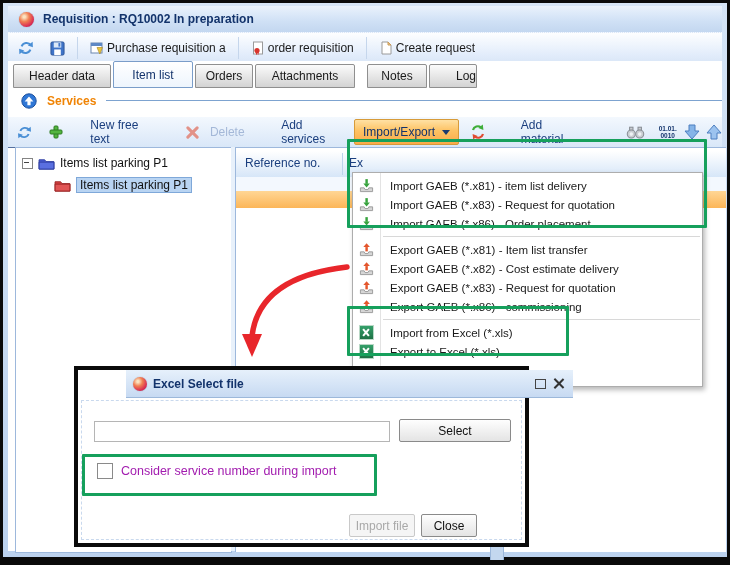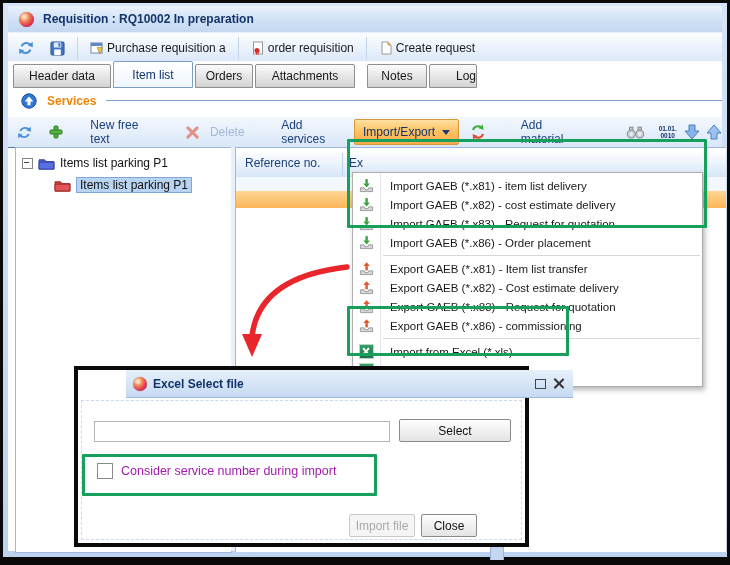--- a/index.html
+++ b/index.html
@@ -310,30 +310,20 @@
       <span class="mi-label">Import GAEB (*.x81) - item list delivery</span>
     </div>
     <div class="mi">
       <span class="mi-ic">
           <svg width="15" height="15" viewBox="0 0 16 16">
         <rect x="6.8" y="1.2" width="2.6" height="5" fill="#38a33e"></rect>
             <polygon points="4.6,5.8 11.6,5.8 8.1,10" fill="#38a33e"></polygon>
         <path d="M1.5 10.5 h4 l1 1.8 h3 l1 -1.8 h4 V14.5 H1.5 Z" fill="#d6d6d6" stroke="#9a9a9a"></path>
           </svg>
         </span>
-      <span class="mi-label">Import GAEB (*.x82) - cost estimate delivery</span>
-    </div>
-    <div class="mi">
-      <span class="mi-ic">
-          <svg width="15" height="15" viewBox="0 0 16 16">
-        <rect x="6.8" y="1.2" width="2.6" height="5" fill="#38a33e"></rect>
-            <polygon points="4.6,5.8 11.6,5.8 8.1,10" fill="#38a33e"></polygon>
-        <path d="M1.5 10.5 h4 l1 1.8 h3 l1 -1.8 h4 V14.5 H1.5 Z" fill="#d6d6d6" stroke="#9a9a9a"></path>
-          </svg>
-        </span>
       <span class="mi-label">Import GAEB (*.x83) - Request for quotation</span>
     </div>
     <div class="mi">
       <span class="mi-ic">
           <svg width="15" height="15" viewBox="0 0 16 16">
         <rect x="6.8" y="1.2" width="2.6" height="5" fill="#38a33e"></rect>
             <polygon points="4.6,5.8 11.6,5.8 8.1,10" fill="#38a33e"></polygon>
         <path d="M1.5 10.5 h4 l1 1.8 h3 l1 -1.8 h4 V14.5 H1.5 Z" fill="#d6d6d6" stroke="#9a9a9a"></path>
           </svg>
         </span>

